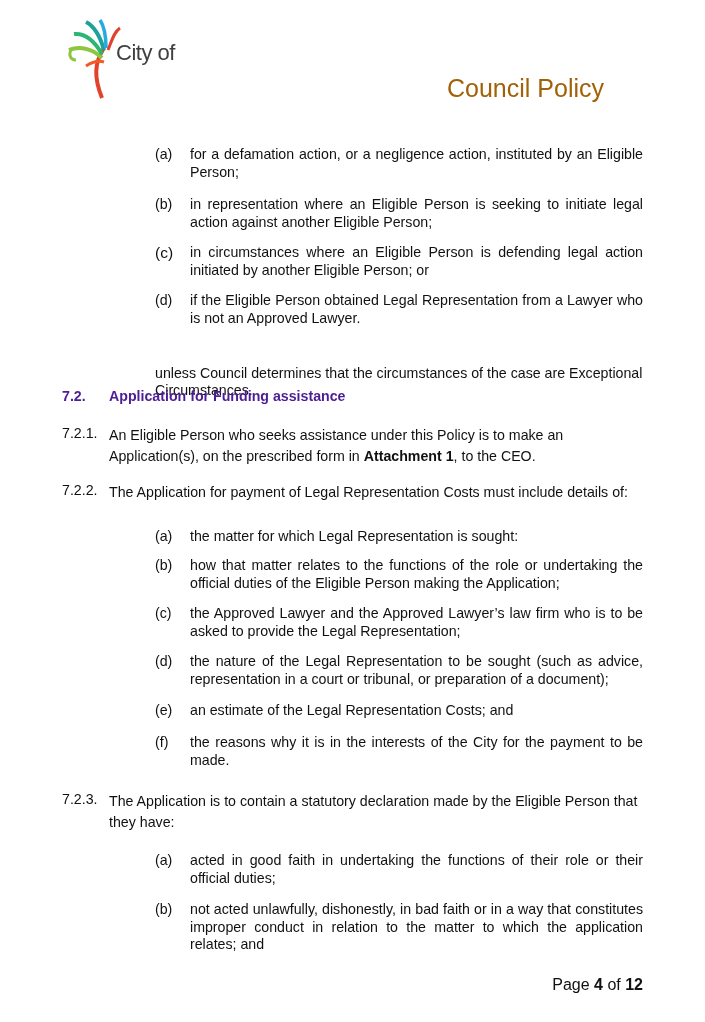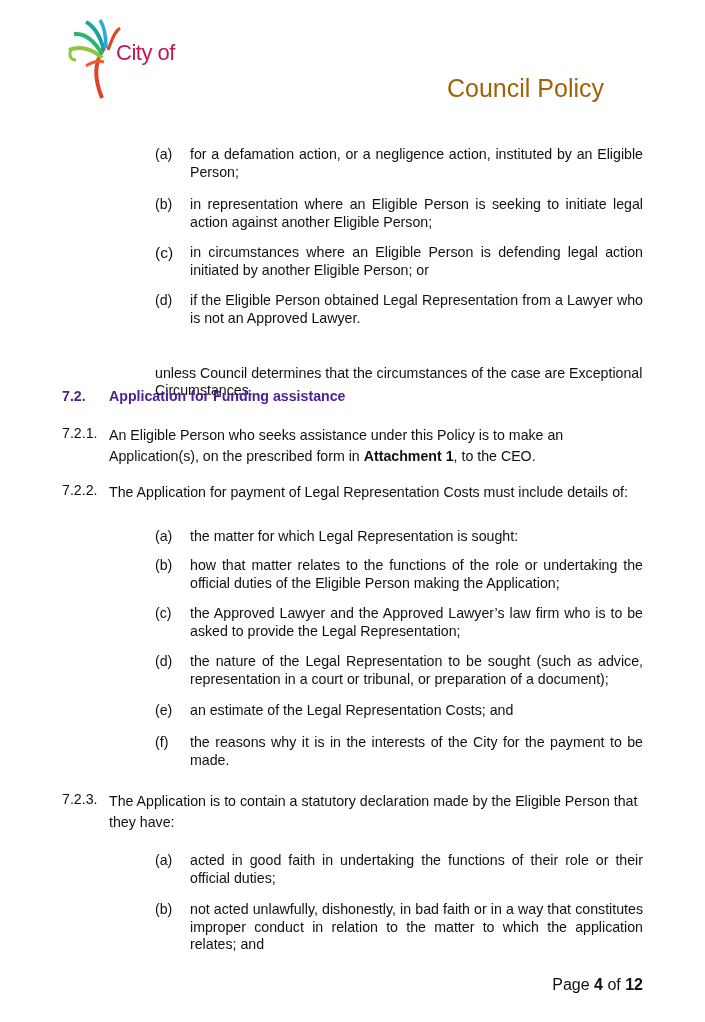--- a/index.html
+++ b/index.html
@@ -1,20 +1,20 @@
 <!DOCTYPE html>
 <html><head>
 <meta charset="utf-8">
 <style>
   html, body { margin: 0; padding: 0; background: #ffffff; }
   body { width: 705px; height: 1022px; position: relative; overflow: hidden;
          font-family: "Liberation Sans", sans-serif; color: #111; }
   .abs { position: absolute; }
   .logo { left: 64px; top: 18px; width: 230px; height: 90px; }
-  .logo-city { position: absolute; left: 52px; top: 22px; font-size: 22px; color: #be185d; letter-spacing: -0.5px; }
+  .logo-city { position: absolute; left: 52px; top: 22px; font-size: 22px; color: #404040; letter-spacing: -0.5px; }
   .logo-wanneroo { position: absolute; left: 50px; top: 42px; font-size: 35px; font-weight: bold; color: #14224e; letter-spacing: -0.5px; }
   .doc-type { left: 447px; top: 74px; font-size: 25px; color: #a16207; }
   .para { font-size: 14.2px; line-height: 17.5px; }
   .item { position: absolute; left: 155px; width: 488px; }
   .item .lbl { position: absolute; left: 0; top: 0; }
   .item .txt { margin-left: 35px; text-align: justify; }
   .num { position: absolute; left: 62px; width: 590px; }
   .num .n { position: absolute; left: 0; top: 0; }
   .num .t { margin-left: 47px; line-height: 21px; }
   .heading { left: 62px; top: 388px; font-size: 14.2px; font-weight: bold; color: #4c1d95; }

